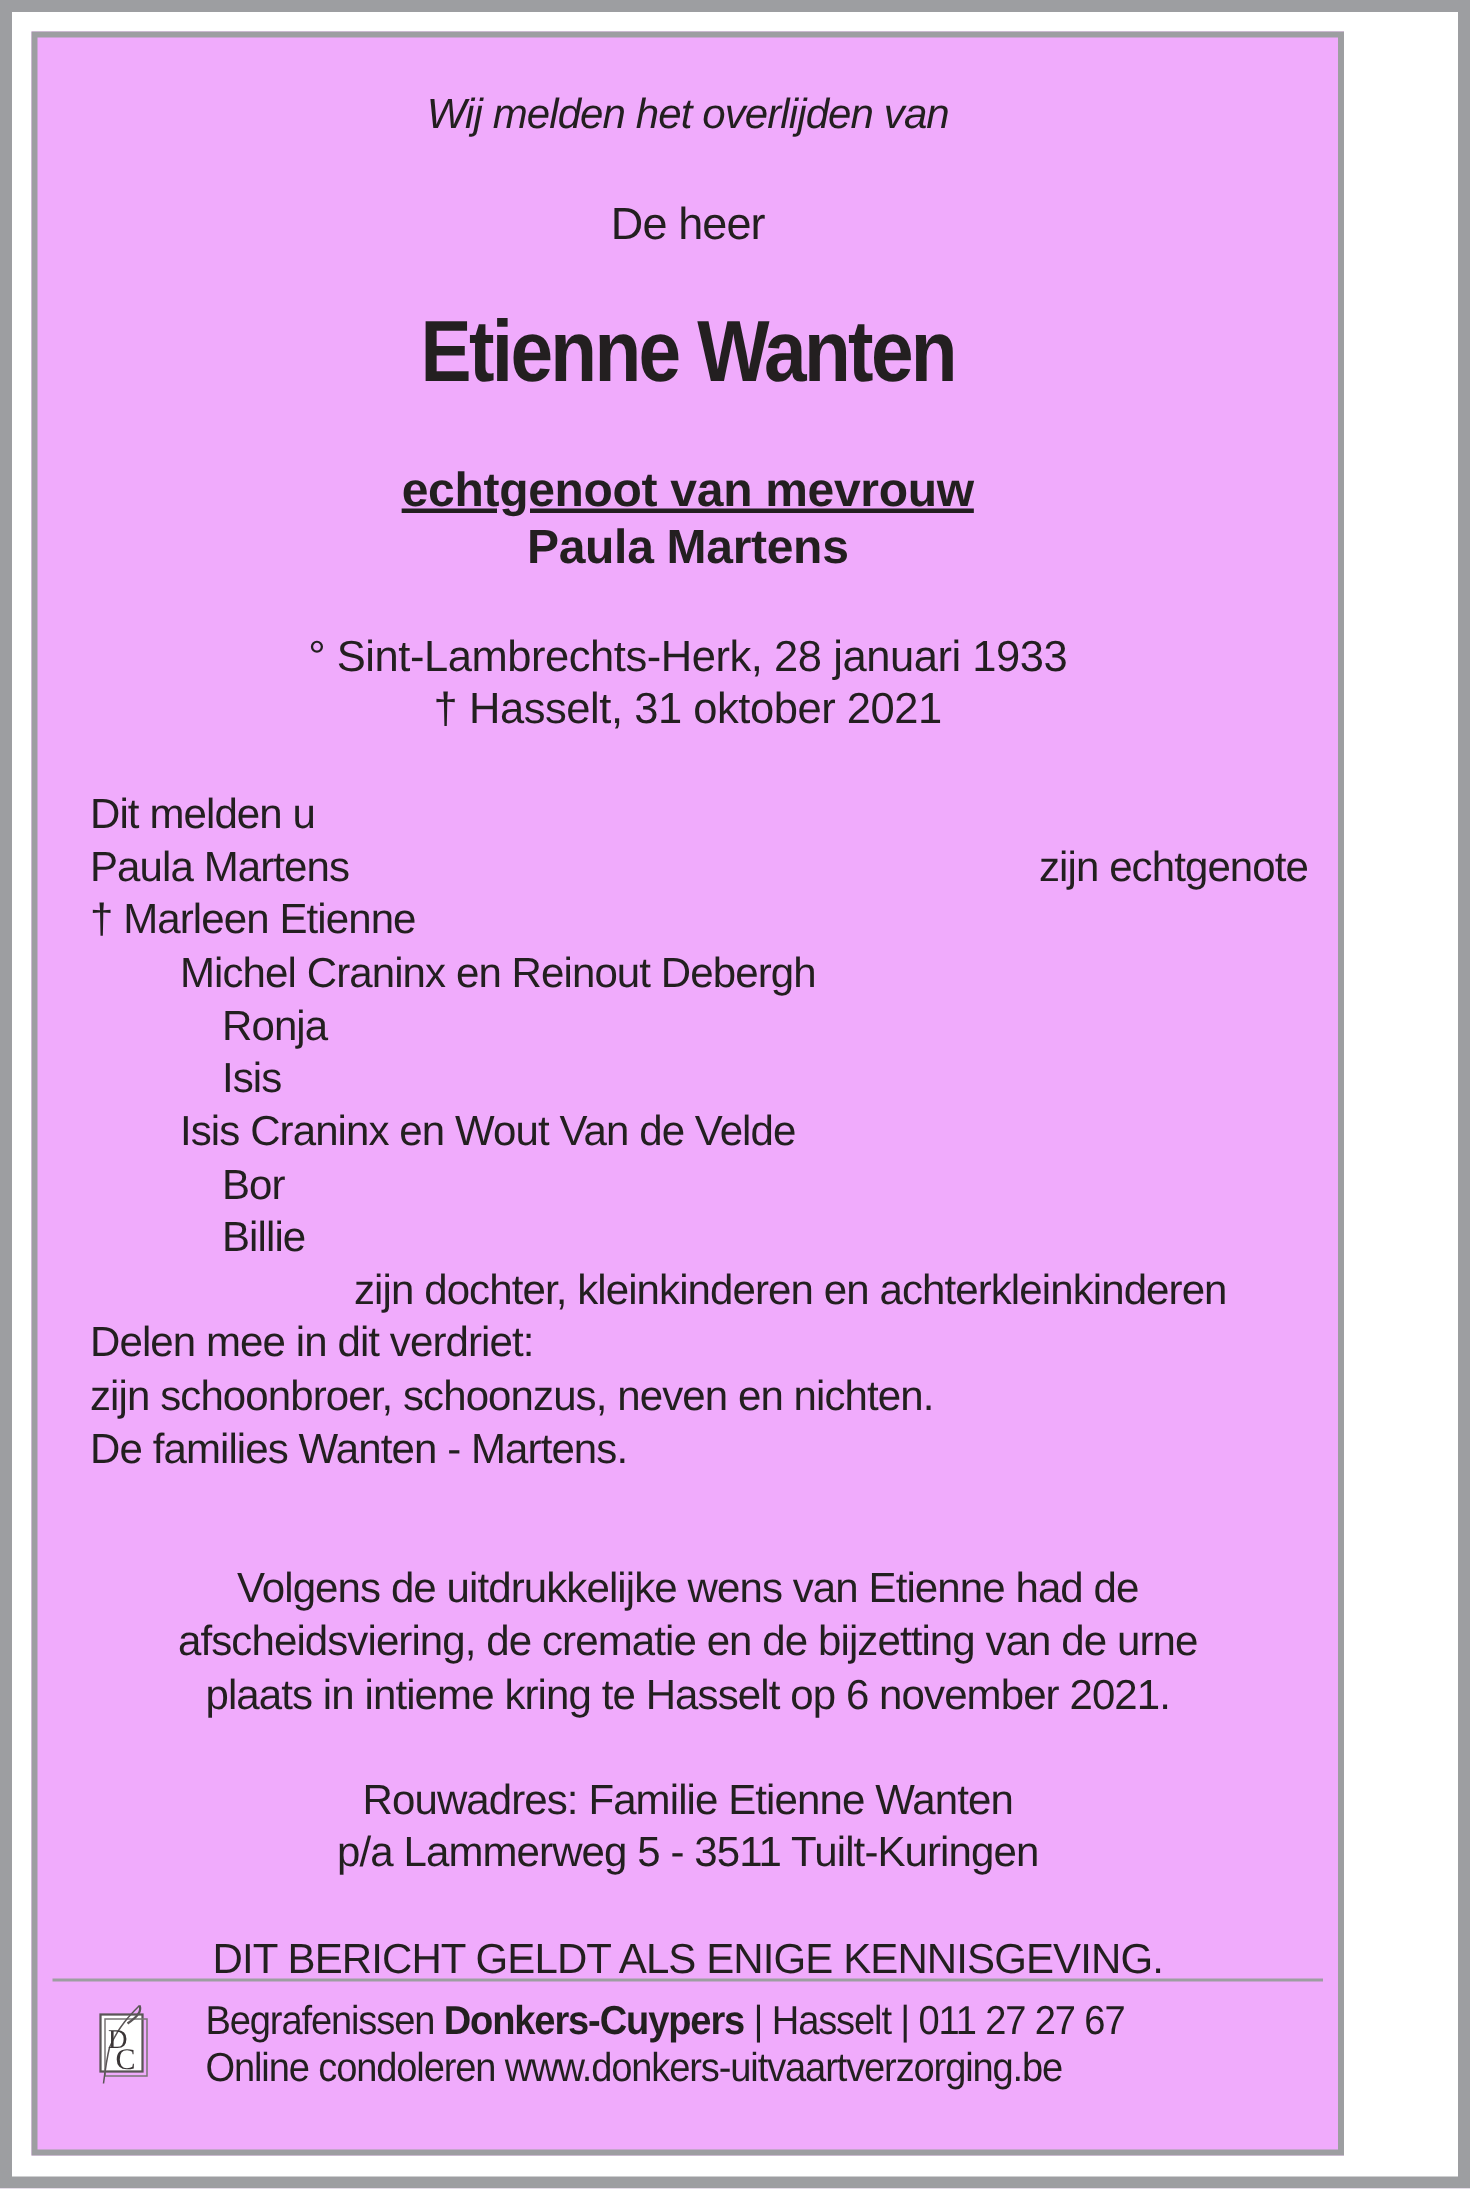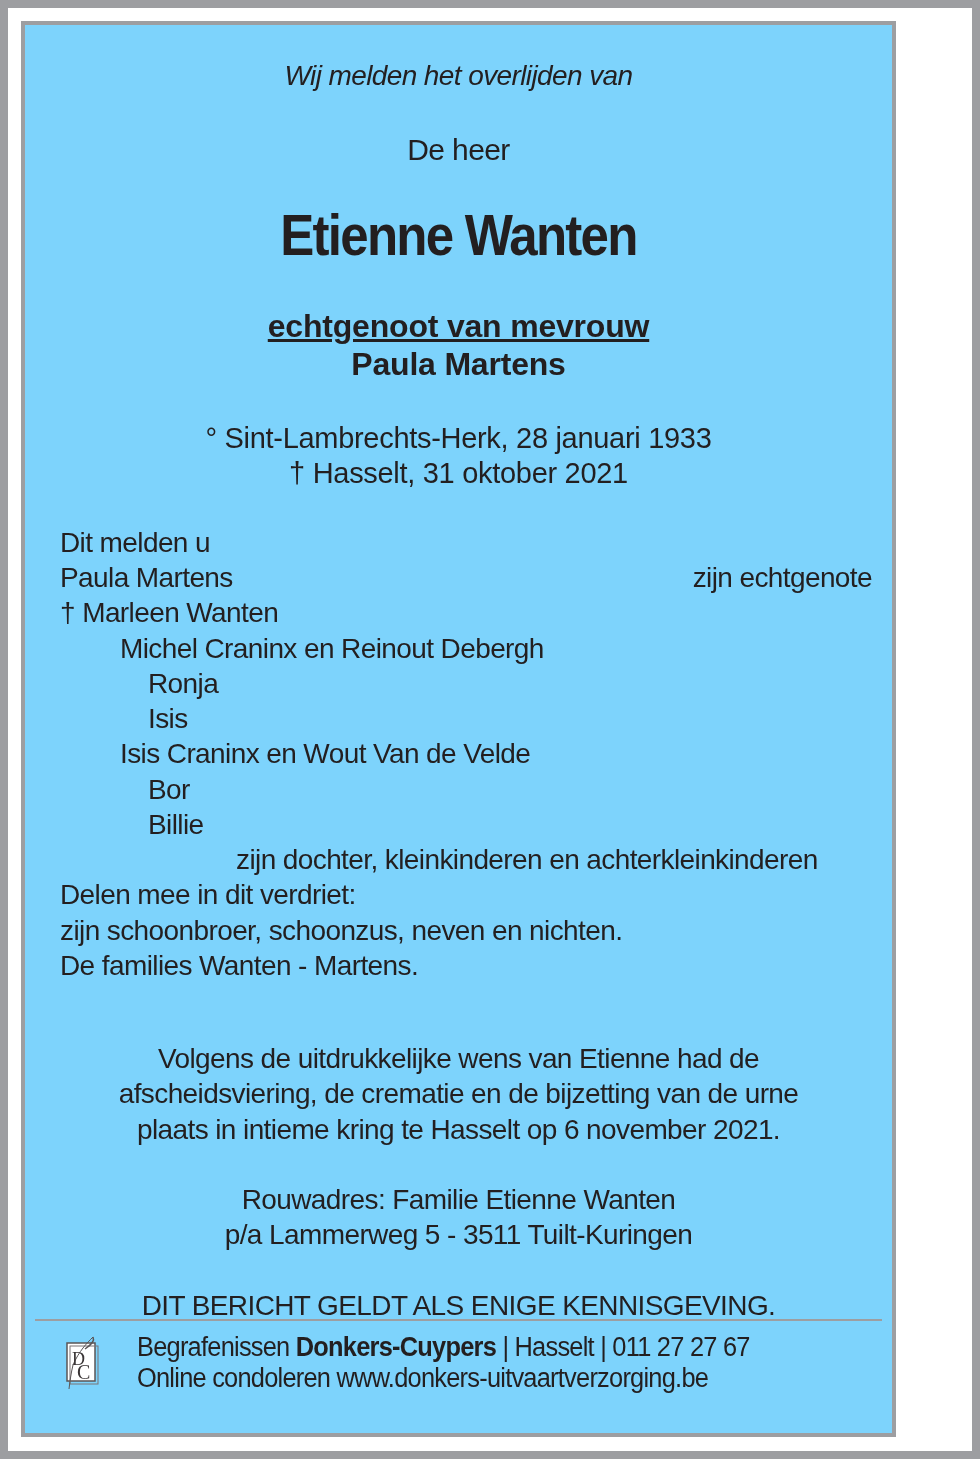--- a/index.html
+++ b/index.html
@@ -15,21 +15,21 @@
       left: 0; top: 0;
       width: 980px; height: 1459px;
       border: 8px solid #9d9ea1;
       background: #ffffff;
     }
     .inner-frame {
       position: absolute;
       left: 21px; top: 21px;
       width: 875px; height: 1416px;
       border: 4px solid #9d9ea1;
-      background: #7dd3fc;
+      background: #f0abfc;
     }
     .content {
       position: absolute;
       left: 0; top: 0; right: 0; bottom: 0;
     }
     .line {
       position: absolute;
       white-space: nowrap;
       font-size: 28px;
       line-height: 34px;
@@ -129,21 +129,21 @@
     <div class="line center spouse-name">Paula Martens</div>
     <div class="line center born">° Sint-Lambrechts-Herk, 28 januari 1933</div>
     <div class="line center died">† Hasselt, 31 oktober 2021</div>
 
     <div class="line family-line" style="top:501px;">Dit melden u</div>
 
     <div class="line family-line" style="top:536px; right:10px;">
       <span>Paula Martens</span>
       <span class="right-text">zijn echtgenote</span>
     </div>
-    <div class="line family-line" style="top:571px;">† Marleen Wanten</div>
+    <div class="line family-line" style="top:571px;">† Marleen Etienne</div>
     <div class="line indent-1" style="top:607px;">Michel Craninx en Reinout Debergh</div>
     <div class="line indent-2" style="top:642px;">Ronja</div>
     <div class="line indent-2" style="top:677px;">Isis</div>
     <div class="line indent-1" style="top:712px;">Isis Craninx en Wout Van de Velde</div>
     <div class="line indent-2" style="top:748px;">Bor</div>
     <div class="line indent-2" style="top:783px;">Billie</div>
     <div class="line indent-3" style="top:818px;">zijn dochter, kleinkinderen en achterkleinkinderen</div>
 
     <div class="line family-line" style="top:853px;">Delen mee in dit verdriet:</div>
     <div class="line family-line" style="top:889px;">zijn schoonbroer, schoonzus, neven en nichten.</div>

